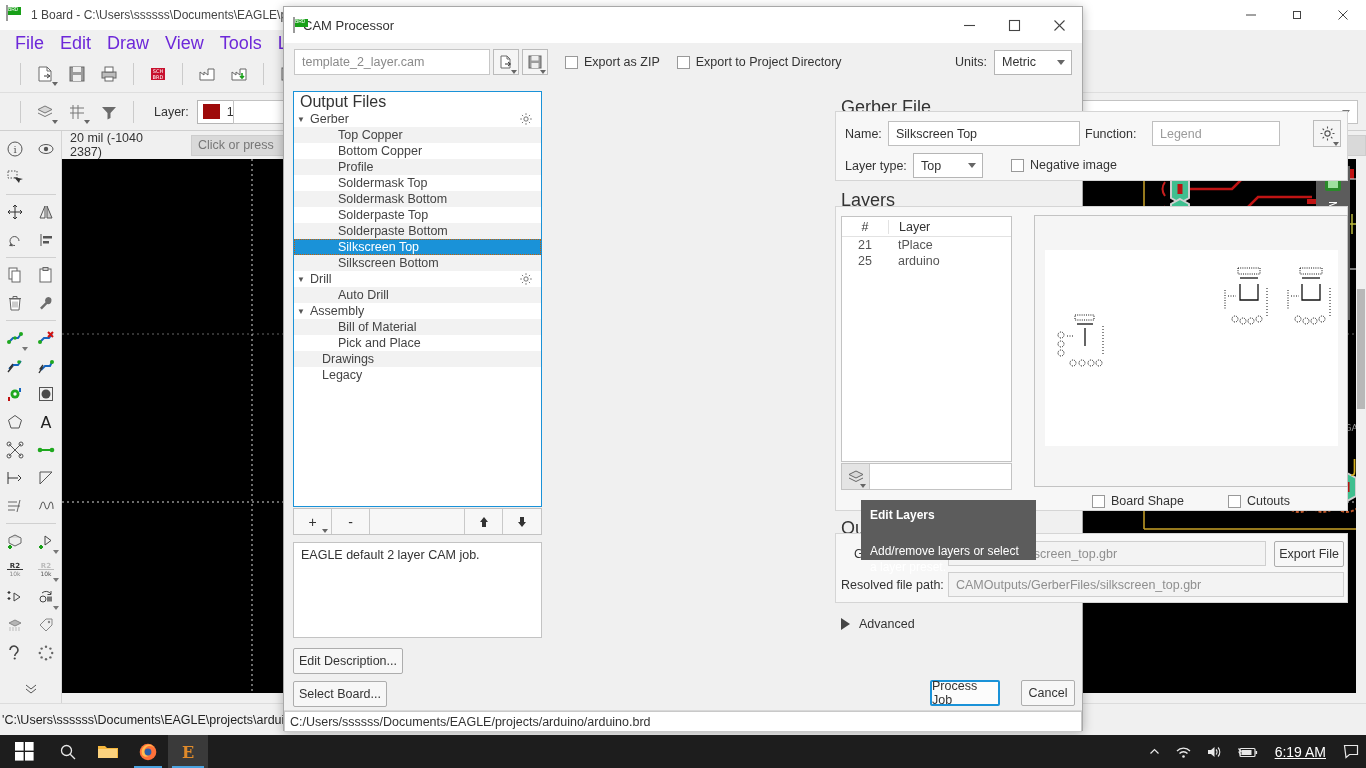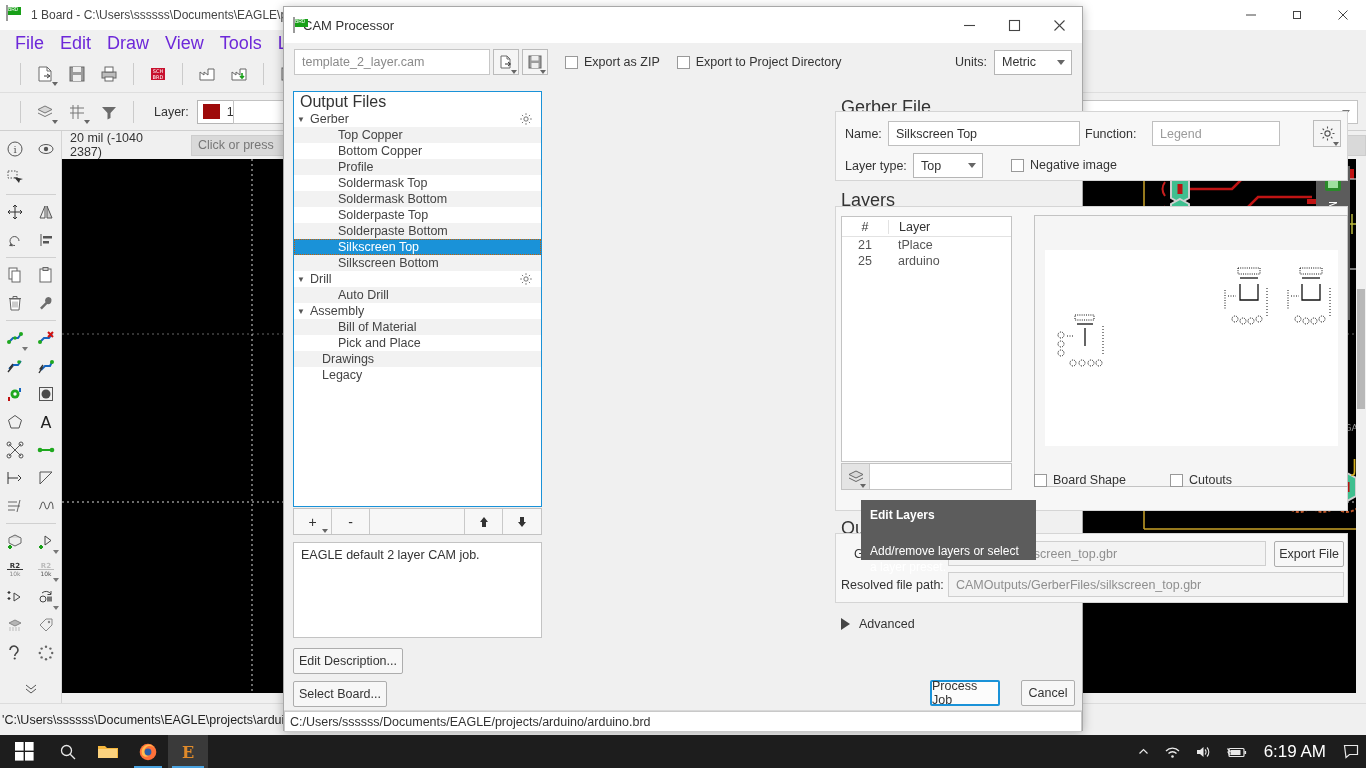--- a/index.html
+++ b/index.html
@@ -172,21 +172,21 @@
   .tb-icon.open::after {
     content: ""; position: absolute; left: 6px; right: 6px; bottom: 0; height: 2px; background: #4aa3e0;
   }
   .tray {
     position: absolute; right: 0; top: 0; height: 33px; display: flex; align-items: center; gap: 0;
   }
   .tray-item {
     height: 33px; display: flex; align-items: center; justify-content: center;
     color: #e8e8e8; font-size: 11.5px; padding: 0 7px;
   }
-  .tray-clock { padding: 0 10px; font-size: 17px; color: #fff; }
+  .tray-clock { padding: 0 10px; font-size: 14px; color: #fff; text-decoration: underline; }
 
   
   .dialog {
     position: absolute; left: 283px; top: 6px; width: 800px; height: 725px;
     background: #f0f0f0; border: 1px solid #a8a8a8;
     box-shadow: 0 2px 10px rgba(0,0,0,0.28);
   }
   .dlg-titlebar {
     height: 36px; background: #ffffff; display: flex; align-items: center;
     position: relative;
@@ -331,22 +331,22 @@
 
   .preview-box {
     position: absolute; left: 750px; top: 208px; width: 314px; height: 272px;
     border: 1px solid #c3c3c3; background: #f5f5f5;
   }
   .preview-white {
     position: absolute; left: 10px; top: 34px; width: 293px; height: 196px; background: #fff;
   }
 
   .preview-chks {
-    position: absolute; left: 750px; top: 464px; width: 314px; height: 18px;
-    display: flex; justify-content: flex-start; gap: 44px; align-items: center;
+    position: absolute; left: 750px; top: 485px; width: 314px; height: 18px;
+    display: flex; justify-content: center; gap: 44px; align-items: center;
   }
 
   .advanced-row {
     position: absolute; left: 557px; top: 610px; display: flex; align-items: center;
   }
   .adv-tri {
     width: 0; height: 0; border-top: 6px solid transparent;
     border-bottom: 6px solid transparent; border-left: 9px solid #444;
     margin-right: 9px;
   }

